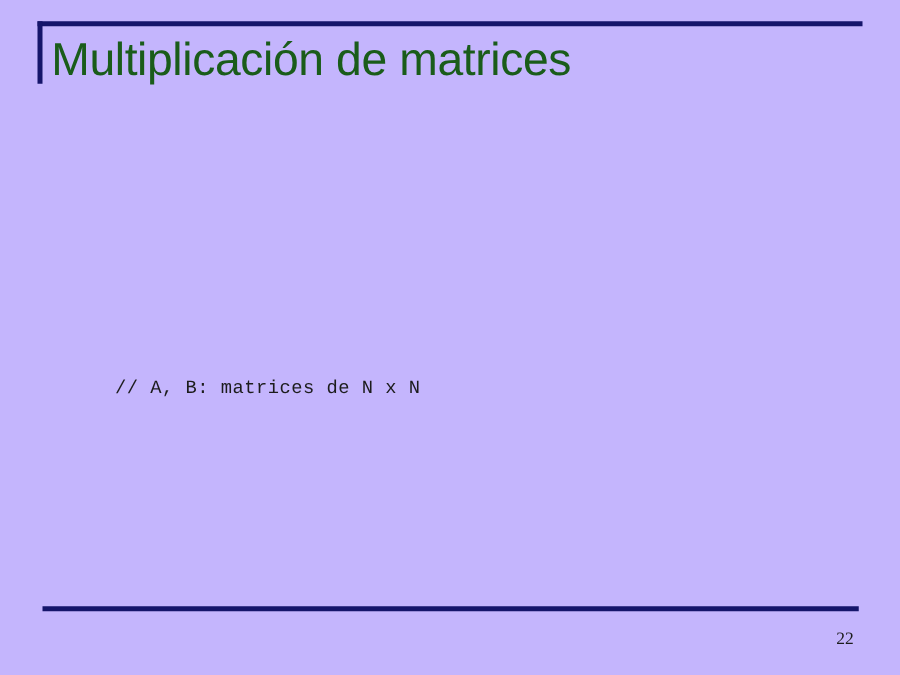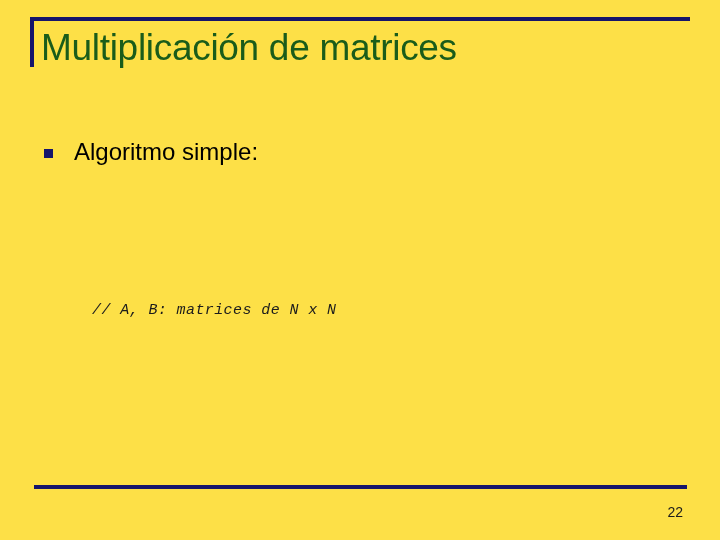--- a/index.html
+++ b/index.html
@@ -10,21 +10,21 @@
     width: 720px;
     height: 540px;
     background: #ffffff;
     font-family: "Liberation Sans", sans-serif;
     overflow: hidden;
   }
   .slide {
     position: relative;
     width: 720px;
     height: 540px;
-    background: #fde047;
+    background: #c4b5fd;
   }
 
   
   .title-rule-top {
     position: absolute;
     left: 30px;
     top: 17px;
     width: 660px;
     height: 4px;
     background: #15156b;
@@ -91,58 +91,53 @@
     letter-spacing: 0.4px;
   }
   .code-group {
     margin-bottom: 22px;
   }
   .code-group:last-child {
     margin-bottom: 0;
   }
   .code-line {
     white-space: pre;
-    font-style: italic;
   }
 
   
   .footer-rule {
     position: absolute;
     left: 34px;
     top: 485px;
     width: 653px;
     height: 4px;
     background: #15156b;
   }
   .page-number {
     position: absolute;
     left: 640px;
     top: 503px;
     width: 43px;
     text-align: right;
-    font-family: Liberation Sans, sans-serif;
+    font-family: Liberation Serif, serif;
     font-size: 14px;
     line-height: 18px;
     color: #1c1c1c;
   }
 </style>
 </head>
 <body>
 
 <div class="slide">
 
   <div class="title-rule-top"></div>
   <div class="title-rule-left"></div>
 
   <div class="slide-title">Multiplicación de matrices</div>
 
-  <div class="bullet-row">
-    <span class="bullet-marker"></span>
-    <span class="bullet-text">Algoritmo simple:</span>
-  </div>
 
   <div class="code-block">
 
     <div class="code-group">
       <div class="code-line">// A, B: matrices de N x N</div>
     </div>
 
     <div class="code-group">
       
       

